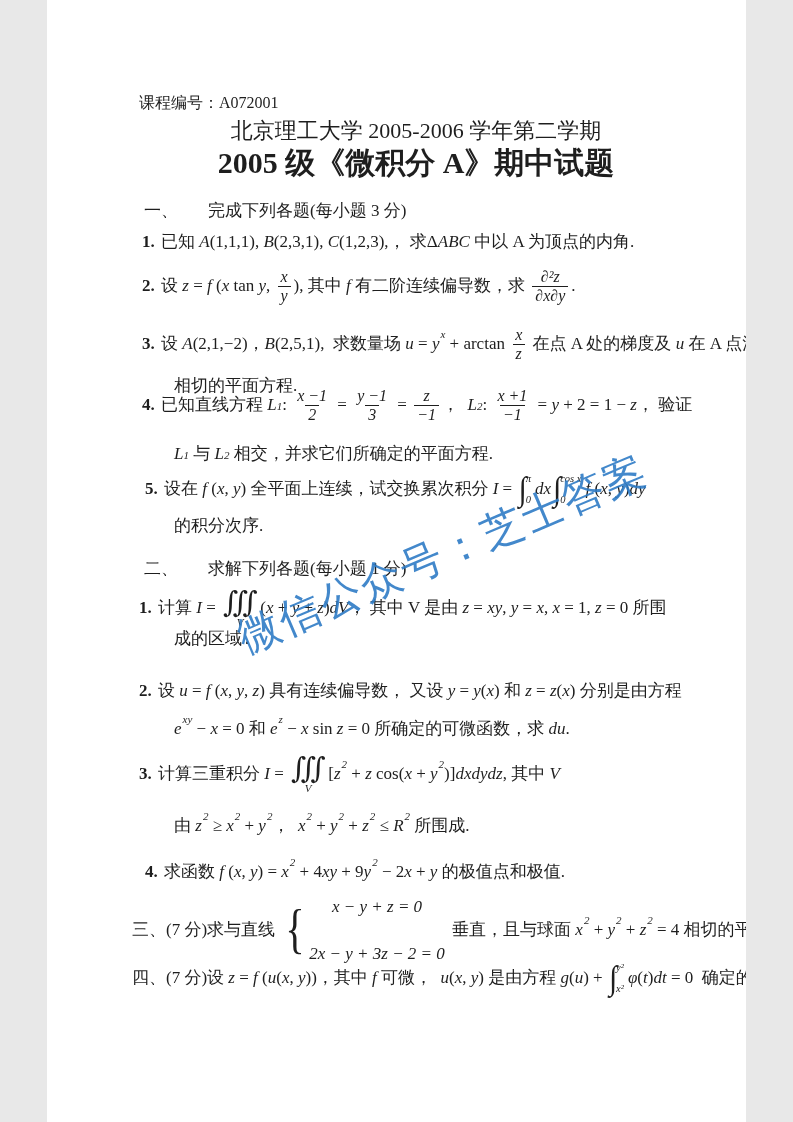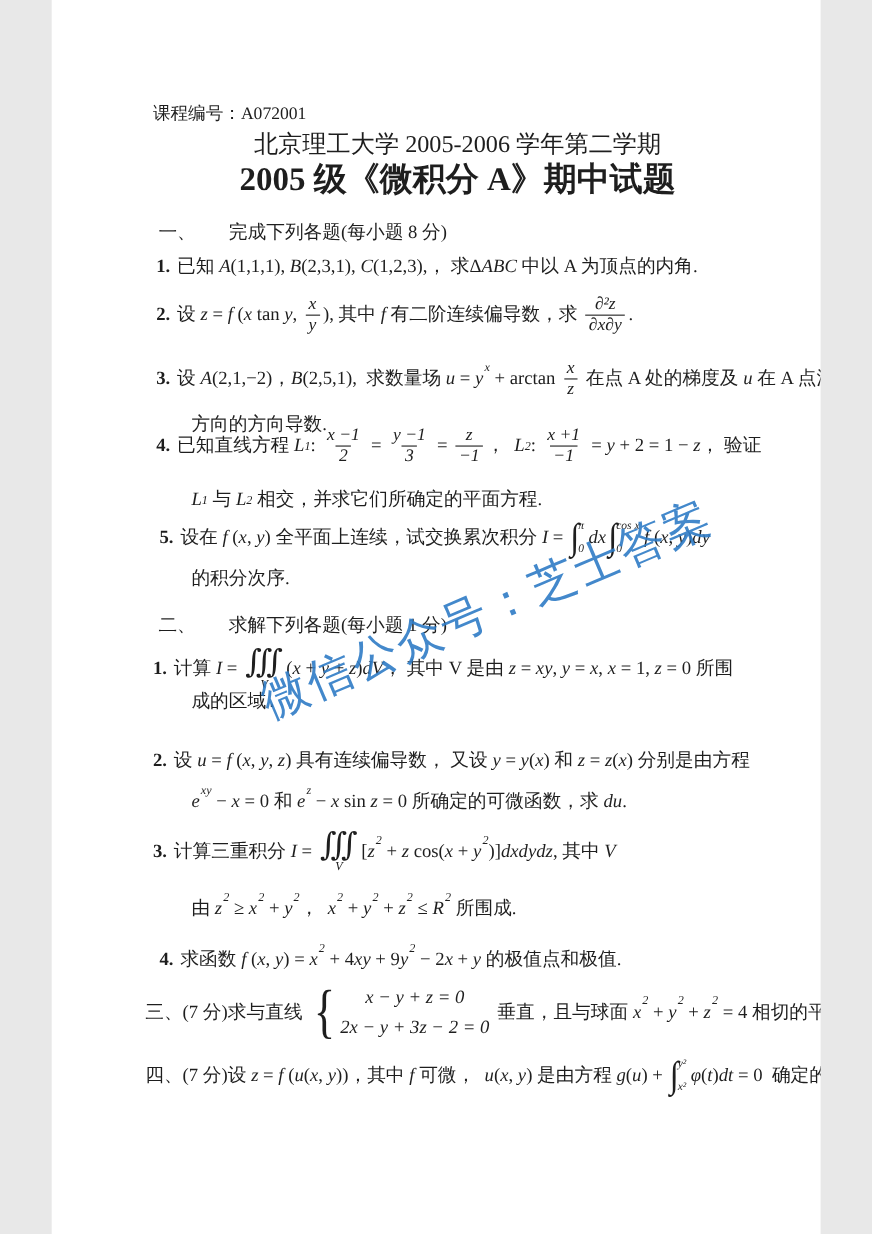--- a/index.html
+++ b/index.html
@@ -36,42 +36,42 @@
   .ints{font-size:30px;line-height:1;transform:scaleY(1.12);}
   .bnds{display:inline-flex;flex-direction:column;justify-content:space-between;height:36px;font-size:10.5px;font-style:italic;margin:0 2px 0 -1px;}
   .iiiw{display:inline-flex;flex-direction:column;align-items:center;margin:0 3px;line-height:1;}
   .iiis{font-size:29px;line-height:1;}
   .iiisub{font-size:11px;font-style:italic;margin-top:0px;}
   .vec{display:inline-flex;flex-direction:column;align-items:center;line-height:1;margin-left:4px;}
   .vecar{font-size:12px;line-height:.6;letter-spacing:-1px;}
   .vecb{font-size:17px;font-weight:bold;}
   .cases{display:inline-flex;align-items:center;margin:0 3px;}
   .brace{font-size:54px;font-weight:300;line-height:.85;margin-right:1px;transform:scaleX(.75);}
-  .crows{display:inline-flex;flex-direction:column;align-items:center;font-style:italic;line-height:1.6;}
+  .crows{display:inline-flex;flex-direction:column;align-items:center;font-style:italic;line-height:1.6;gap:20px;}
   .watermark{
     position:absolute;left:193px;top:612px;
     font-size:42px;letter-spacing:2px;
     transform:rotate(-23deg);transform-origin:left center;
     white-space:nowrap;pointer-events:none;opacity:.9;
     font-family:"Liberation Sans","DejaVu Sans",sans-serif;
   }
 </style>
 </head>
 <body>
 
 <div class="page">
   <div class="course">课程编号：A072001</div>
   <div class="term">北京理工大学 2005-2006 学年第二学期</div>
   <div class="title">2005 级《微积分 A》期中试题</div>
   <div>
-      <div class="block" style="top: 199px; left: 97px;"><span class="tt">一、</span><span class="gap"></span><span class="tt">完成下列各题(每小题 8 分)</span></div>
+      <div class="block" style="top: 199px; left: 97px;"><span class="tt">一、</span><span class="gap"></span><span class="tt">完成下列各题(每小题 3 分)</span></div>
       <div class="block" style="top: 230px; left: 95px;"><span class="qnum">1.</span><span class="tt"> 已知 </span><span class="iv">A</span><span class="tt">(1,1,1), </span><span class="iv">B</span><span class="tt">(2,3,1), </span><span class="iv">C</span><span class="tt">(1,2,3),， 求Δ</span><span class="iv">ABC</span><span class="tt"> 中以 A 为顶点的内角.</span></div>
       <div class="block" style="top: 268px; left: 95px;"><span class="qnum">2.</span><span class="tt"> 设 </span><span class="iv">z</span><span class="tt"> = </span><span class="iv">f</span><span class="tt"> (</span><span class="iv">x</span><span class="tt"> tan </span><span class="iv">y</span><span class="tt">, </span><span class="frac"><span class="fn">x</span><span class="fd">y</span></span><span class="tt">), 其中 </span><span class="iv">f</span><span class="tt"> 有二阶连续偏导数，求 </span><span class="frac"><span class="fn">∂²z</span><span class="fd">∂x∂y</span></span><span class="tt">.</span></div>
       <div class="block" style="top: 326px; left: 95px;"><span class="qnum">3.</span><span class="tt"> 设 </span><span class="iv">A</span><span class="tt">(2,1,−2)，</span><span class="iv">B</span><span class="tt">(2,5,1),  求数量场 </span><span class="iv">u</span><span class="tt"> = </span><span class="sw"><span class="iv">y</span><span class="sp">x</span></span><span class="tt"> + arctan </span><span class="frac"><span class="fn">x</span><span class="fd">z</span></span><span class="tt"> 在点 A 处的梯度及 </span><span class="iv">u</span><span class="tt"> 在 A 点沿 </span><span class="vec"><span class="vecar">⟶</span><span class="iv vecb">AB</span></span></div>
-      <div class="block" style="top: 374px; left: 127px;"><span class="tt">方向的方向导数.</span></div>
+      <div class="block" style="top: 374px; left: 127px;"><span class="tt">相切的平面方程.</span></div>
       <div class="block" style="top: 387px; left: 95px;"><span class="qnum">4.</span><span class="tt"> 已知直线方程 </span><span class="sw"><span class="iv">L</span><span class="sbt">1</span></span><span class="tt">: </span><span class="frac"><span class="fn">x −1</span><span class="fd">2</span></span><span class="tt"> = </span><span class="frac"><span class="fn">y −1</span><span class="fd">3</span></span><span class="tt"> = </span><span class="frac"><span class="fn">z</span><span class="fd">−1</span></span><span class="tt">，  </span><span class="sw"><span class="iv">L</span><span class="sbt">2</span></span><span class="tt">: </span><span class="frac"><span class="fn">x +1</span><span class="fd">−1</span></span><span class="tt"> = </span><span class="iv">y</span><span class="tt"> + 2 = 1 − </span><span class="iv">z</span><span class="tt">， 验证</span></div>
       <div class="block" style="top: 442px; left: 127px;"><span class="sw"><span class="iv">L</span><span class="sbt">1</span></span><span class="tt"> 与 </span><span class="sw"><span class="iv">L</span><span class="sbt">2</span></span><span class="tt"> 相交，并求它们所确定的平面方程.</span></div>
       <div class="block" style="top: 471px; left: 98px;"><span class="qnum">5.</span><span class="tt"> 设在 </span><span class="iv">f</span><span class="tt"> (</span><span class="iv">x</span><span class="tt">, </span><span class="iv">y</span><span class="tt">) 全平面上连续，试交换累次积分 </span><span class="iv">I</span><span class="tt"> = </span><span class="intw"><span class="ints">∫</span><span class="bnds"><span class="bhi">π</span><span class="blo">0</span></span></span><span class="iv">dx</span><span class="intw"><span class="ints">∫</span><span class="bnds"><span class="bhi">cos x</span><span class="blo">0</span></span></span><span class="iv">f</span><span class="tt"> (</span><span class="iv">x</span><span class="tt">, </span><span class="iv">y</span><span class="tt">)</span><span class="iv">dy</span></div>
       <div class="block" style="top: 514px; left: 127px;"><span class="tt">的积分次序.</span></div>
       <div class="block" style="top: 557px; left: 97px;"><span class="tt">二、</span><span class="gap"></span><span class="tt">求解下列各题(每小题 1 分)</span></div>
       <div class="block" style="top: 588px; left: 92px;"><span class="qnum">1.</span><span class="tt"> 计算 </span><span class="iv">I</span><span class="tt"> = </span><span class="iiiw"><span class="iiis">∭</span><span class="iiisub">V</span></span><span class="tt">(</span><span class="iv">x</span><span class="tt"> + </span><span class="iv">y</span><span class="tt"> + </span><span class="iv">z</span><span class="tt">)</span><span class="iv">dV</span><span class="tt">， 其中 V 是由 </span><span class="iv">z</span><span class="tt"> = </span><span class="iv">xy</span><span class="tt">, </span><span class="iv">y</span><span class="tt"> = </span><span class="iv">x</span><span class="tt">, </span><span class="iv">x</span><span class="tt"> = 1, </span><span class="iv">z</span><span class="tt"> = 0 所围</span></div>
       <div class="block" style="top: 628px; left: 127px; font-family: Liberation Mono, monospace;"><span class="tt">成的区域.</span></div>
       <div class="block" style="top: 679px; left: 92px;"><span class="qnum">2.</span><span class="tt"> 设 </span><span class="iv">u</span><span class="tt"> = </span><span class="iv">f</span><span class="tt"> (</span><span class="iv">x</span><span class="tt">, </span><span class="iv">y</span><span class="tt">, </span><span class="iv">z</span><span class="tt">) 具有连续偏导数， 又设 </span><span class="iv">y</span><span class="tt"> = </span><span class="iv">y</span><span class="tt">(</span><span class="iv">x</span><span class="tt">) 和 </span><span class="iv">z</span><span class="tt"> = </span><span class="iv">z</span><span class="tt">(</span><span class="iv">x</span><span class="tt">) 分别是由方程</span></div>
       <div class="block" style="top: 717px; left: 127px;"><span class="sw"><span class="iv">e</span><span class="sp">xy</span></span><span class="tt"> − </span><span class="iv">x</span><span class="tt"> = 0 和 </span><span class="sw"><span class="iv">e</span><span class="sp">z</span></span><span class="tt"> − </span><span class="iv">x</span><span class="tt"> sin </span><span class="iv">z</span><span class="tt"> = 0 所确定的可微函数，求 </span><span class="iv">du</span><span class="tt">.</span></div>
       <div class="block" style="top: 754px; left: 92px;"><span class="qnum">3.</span><span class="tt"> 计算三重积分 </span><span class="iv">I</span><span class="tt"> = </span><span class="iiiw"><span class="iiis">∭</span><span class="iiisub">V</span></span><span class="tt">[</span><span class="sw"><span class="iv">z</span><span class="sp">2</span></span><span class="tt"> + </span><span class="iv">z</span><span class="tt"> cos(</span><span class="iv">x</span><span class="tt"> + </span><span class="sw"><span class="iv">y</span><span class="sp">2</span></span><span class="tt">)]</span><span class="iv">dxdydz</span><span class="tt">, 其中 </span><span class="iv">V</span></div>

